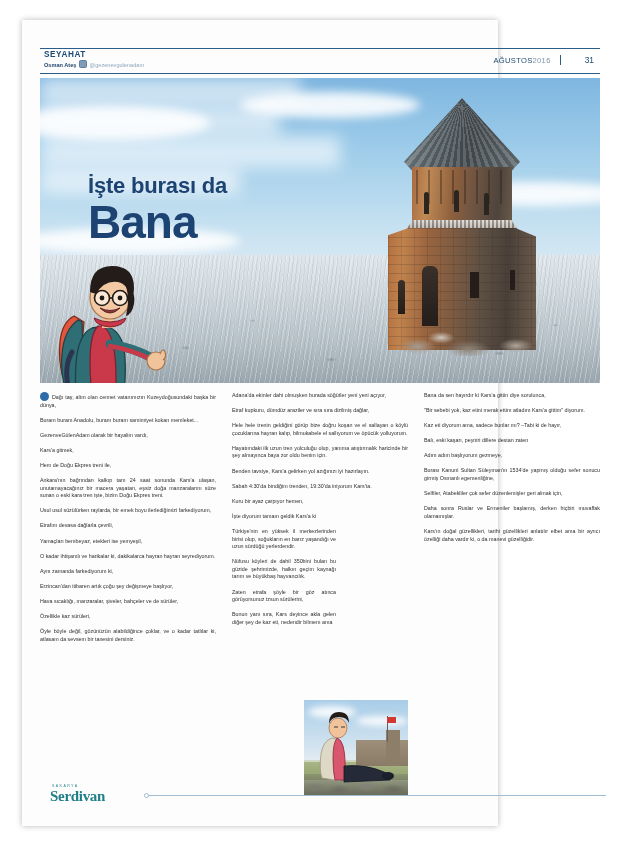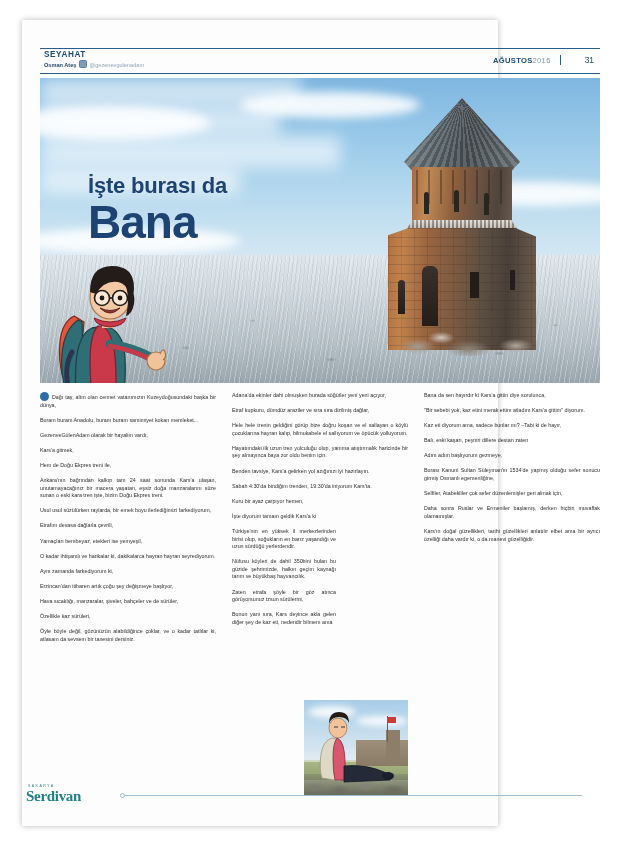--- a/index.html
+++ b/index.html
@@ -78,21 +78,21 @@
     top: 6px;
     display: flex;
     align-items: center;
   }
   .rh-date {
     font-size: 7.6px;
     color: #1b4a74;
     letter-spacing: 0.3px;
     padding-right: 9px;
   }
-  .rh-date b { font-weight: bold; }
+  .rh-date b { font-weight: normal; }
   .rh-date span { color: #7d93a8; }
   .rh-pagebox {
     border-left: 1px solid #2b5d8b;
     padding-left: 24px;
     padding-right: 6px;
     font-size: 8.4px;
     color: #1b4a74;
   }
 
   
@@ -383,21 +383,21 @@
       radial-gradient(ellipse 14px 7px at 10% 60%, #7d7b72 0%, rgba(0,0,0,0) 72%),
       radial-gradient(ellipse 16px 8px at 34% 75%, #6e6c64 0%, rgba(0,0,0,0) 72%),
       radial-gradient(ellipse 15px 7px at 60% 58%, #83817a 0%, rgba(0,0,0,0) 72%),
       radial-gradient(ellipse 17px 8px at 86% 72%, #6b6960 0%, rgba(0,0,0,0) 72%),
       linear-gradient(to bottom, rgba(120,118,110,0.35), rgba(84,82,76,0.75));
   }
 
   
   #footer {
     position: absolute;
-    left: 2px;
+    left: 26px;
     bottom: 16px;
     width: 560px;
     height: 26px;
   }
   .f-logo {
     position: absolute;
     left: 2px;
     top: 0px;
   }
   .f-logo-sub {

